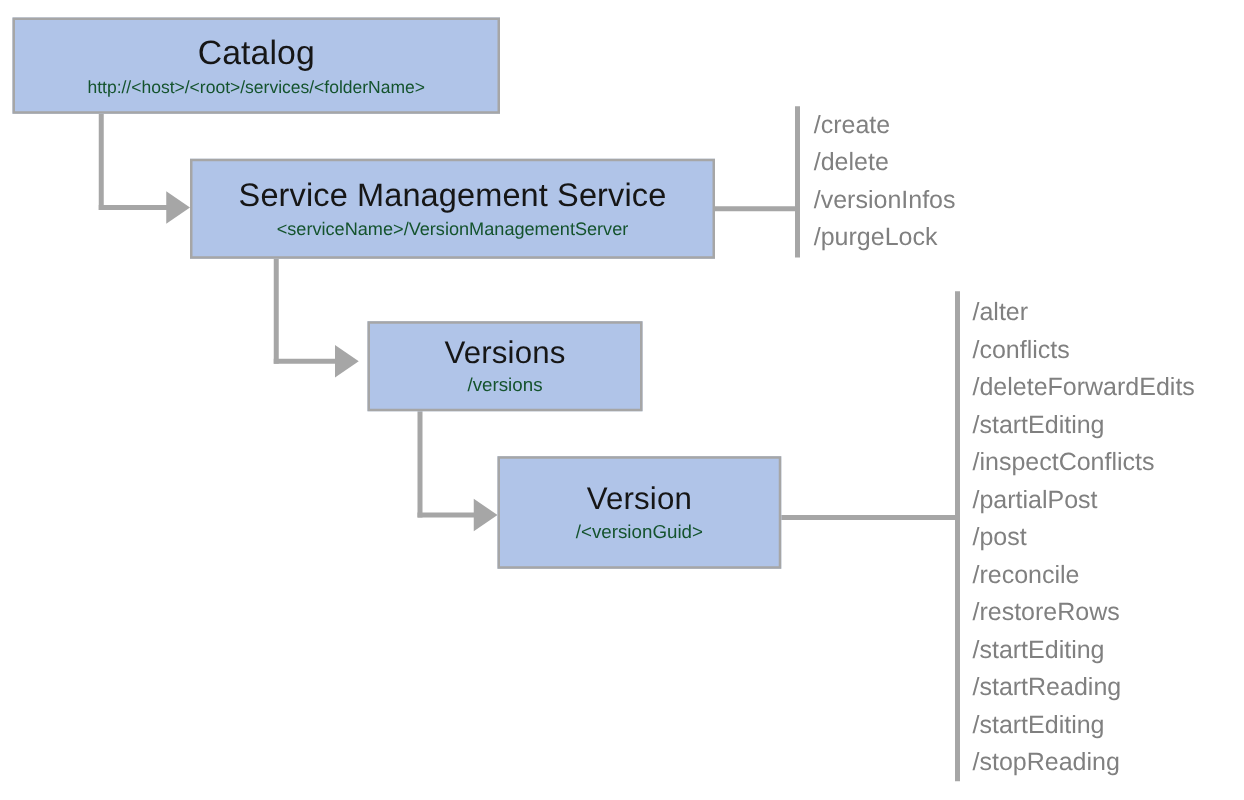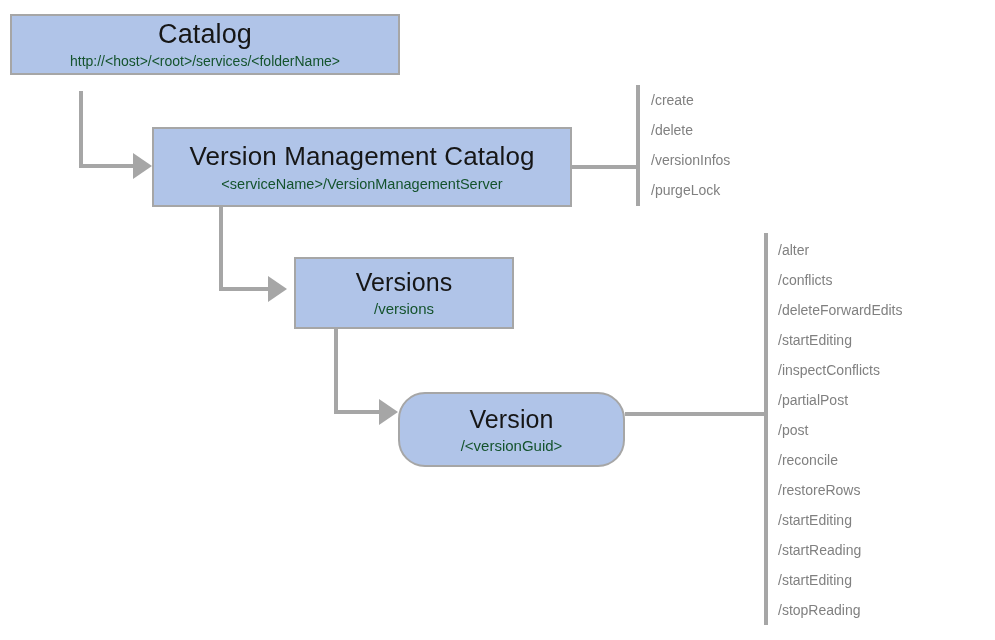--- a/index.html
+++ b/index.html
@@ -39,24 +39,24 @@
     letter-spacing: 0.1px;
     color: #161616;
   }
   .node .subtitle {
     font-size: 14.5px;
     font-weight: 400;
     color: #14532d;
     margin-top: 5px;
   }
 
-  .node.catalog   { left: 10px;  top: 14px;  width: 390px; height: 61px; }
+  .node.catalog   { left: 10px;  top: 14px;  width: 390px; height: 77px; }
   .node.vms       { left: 152px; top: 127px; width: 420px; height: 80px; }
   .node.versions  { left: 294px; top: 257px; width: 220px; height: 72px; }
-  .node.version   { left: 398px; top: 392px; width: 227px; height: 75px; border-radius: 27px; }
+  .node.version   { left: 398px; top: 365px; width: 227px; height: 90px; }
 
   .node.catalog .title   { font-size: 27px; }
   .node.catalog .subtitle{ font-size: 14px; }
   .node.versions .title  { font-size: 25px; }
   .node.versions .subtitle { font-size: 15px; }
   .node.version .title   { font-size: 25px; }
   .node.version .subtitle{ font-size: 15px; text-align: center; }
 
   
   .conn-v, .conn-h {
@@ -76,21 +76,21 @@
 
   
   .bracket {
     position: absolute;
     width: 4px;
     background: #a6a6a6;
   }
   .oplist {
     position: absolute;
     color: #808080;
-    font-size: 14px;
+    font-size: 20px;
     line-height: 30px;
     white-space: nowrap;
   }
   .oplist .op { display: block; }
 
   #ops-service { left: 651px; top: 85px; }
   #ops-version { left: 778px; top: 235px; }
 
   #bracket-service { left: 636px; top: 85px; height: 121px; }
   #bracket-version { left: 764px; top: 233px; height: 392px; }
@@ -117,21 +117,21 @@
 
   <div class="conn-h" style="left:625px; top:412px; width:141px;"></div>
   <div class="bracket" id="bracket-version"></div>
 
   <div class="node catalog">
     <div class="title">Catalog</div>
     <div class="subtitle">http://&lt;host&gt;/&lt;root&gt;/services/&lt;folderName&gt;</div>
   </div>
 
   <div class="node vms">
-    <div class="title">Version Management Catalog</div>
+    <div class="title">Service Management Service</div>
     <div class="subtitle">&lt;serviceName&gt;/VersionManagementServer</div>
   </div>
 
   <div class="node versions">
     <div class="title">Versions</div>
     <div class="subtitle">/versions</div>
   </div>
 
   <div class="node version">
     <div class="title">Version</div>

